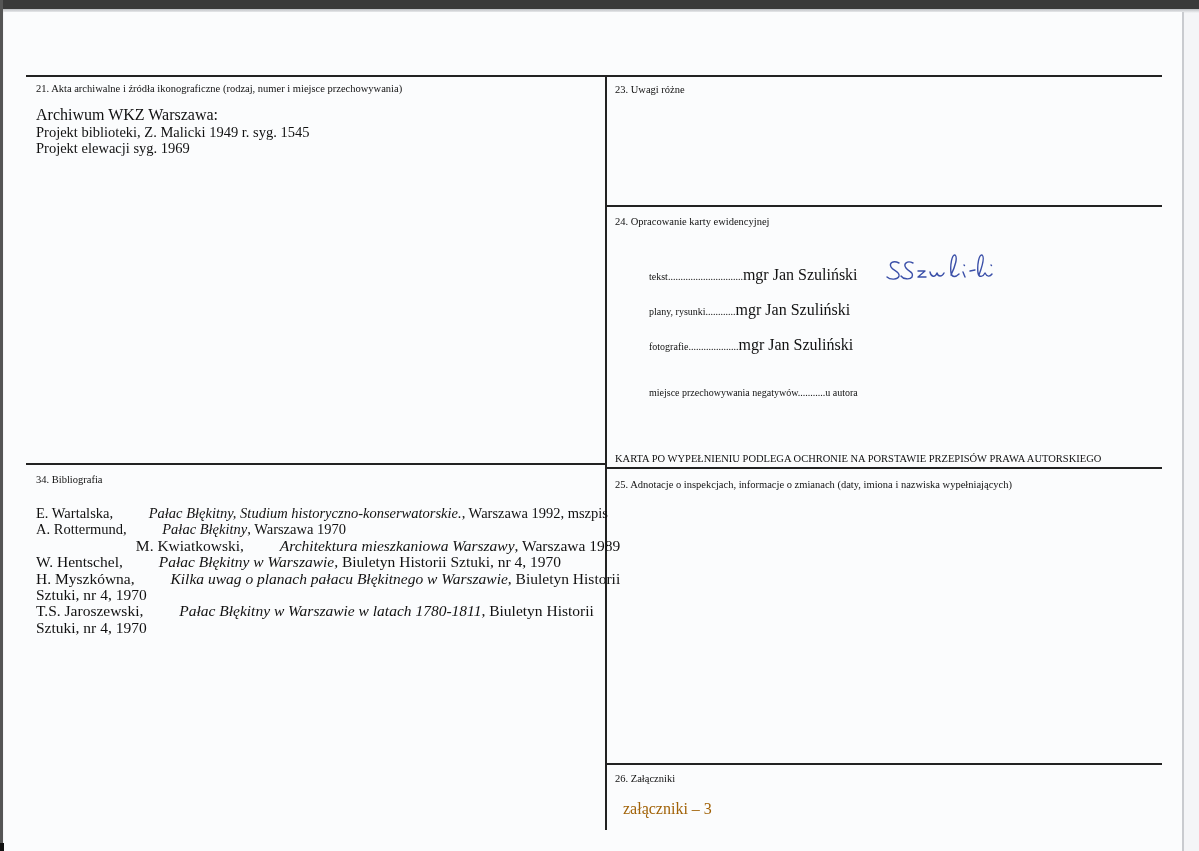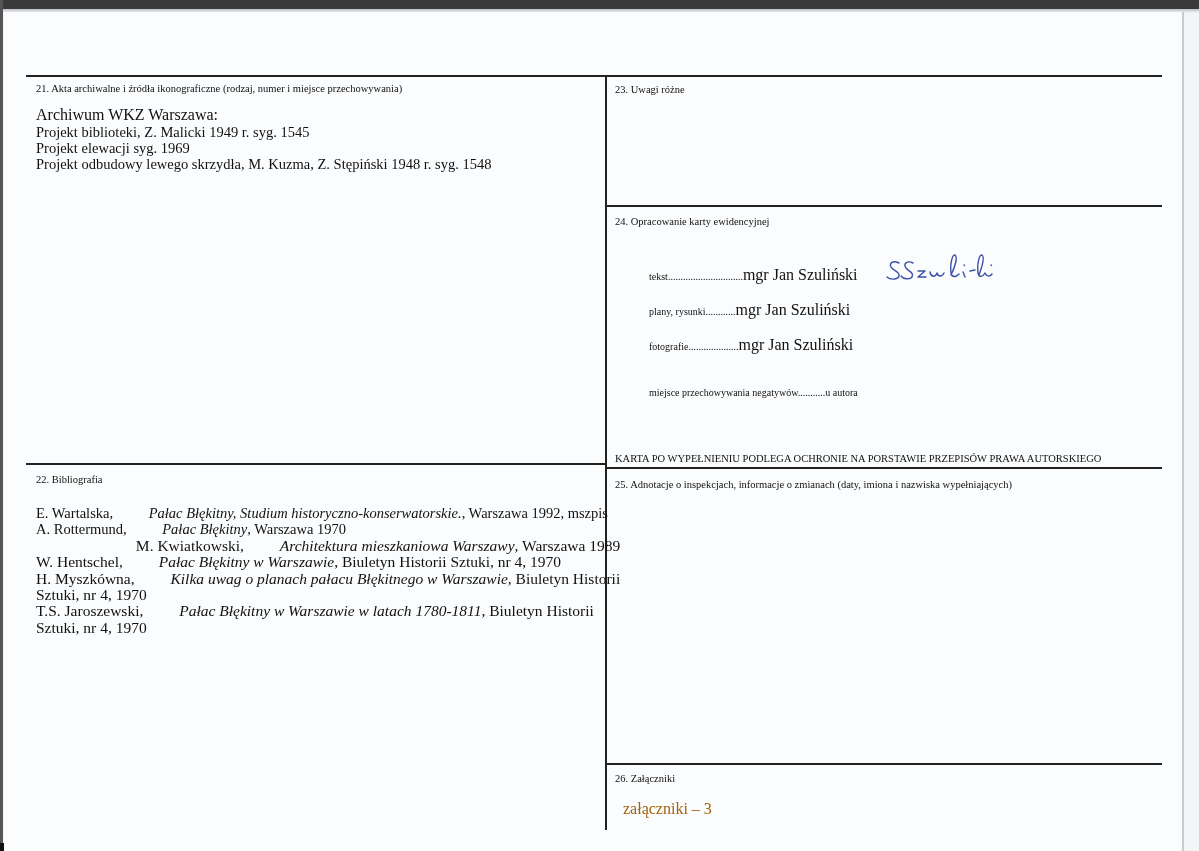--- a/index.html
+++ b/index.html
@@ -54,21 +54,20 @@
 <div class="rule" style="left:606px; top:467px; width:556px;"></div>
 <div class="rule" style="left:606px; top:763px; width:556px;"></div>
 
 <div class="vrule" style="left:605px; top:75px; height:755px;"></div>
 
 <div class="label" style="left:36px; top:83px;">21. Akta archiwalne i  źródła ikonograficzne (rodzaj, numer i miejsce przechowywania)</div>
 <div class="content" style="left:36px; top:106px;">
   <span class="line big" style="line-height:18px;">Archiwum WKZ Warszawa:</span>
   <span class="line">Projekt biblioteki, Z. Malicki 1949 r. syg. 1545</span>
   <span class="line">Projekt elewacji syg. 1969</span>
-  <span class="line">Projekt odbudowy lewego skrzydła, M. Kuzma, Z. Stępiński 1948 r. syg. 1548</span>
 </div>
 
 <div class="label" style="left:615px; top:84px;">23. Uwagi różne</div>
 
 <div class="label" style="left:615px; top:216px;">24. Opracowanie karty ewidencyjnej</div>
 
 <div class="credit-row" style="left:649px; top:266px;">
   <span class="key">tekst</span><span class="dots">..............................</span><span class="val">mgr Jan Szuliński</span>
 </div>
 <div class="credit-row" style="left:649px; top:301px;">
@@ -94,21 +93,21 @@
     </g>
   </svg>
 </div>
 
 <div class="credit-row" style="left:649px; top:382px;">
   <span class="key">miejsce przechowywania negatywów</span><span class="key">...........</span><span class="key">u autora</span>
 </div>
 
 <div class="notice" style="left:615px; top:453px;">KARTA PO WYPEŁNIENIU PODLEGA OCHRONIE NA PORSTAWIE PRZEPISÓW PRAWA AUTORSKIEGO</div>
 
-<div class="label" style="left:36px; top:474px;">22. Bibliografia</div>
+<div class="label" style="left:36px; top:474px;">34. Bibliografia</div>
 <div class="bib" style="left:36px; top:505px;">
   <span class="line"><span>E. Wartalska, </span><i>Pałac Błękitny, Studium historyczno-konserwatorskie.</i><span>, Warszawa 1992, mszpis</span></span>
   <span class="line"><span>A. Rottermund, </span><i>Pałac Błękitny</i><span>, Warszawa 1970</span></span>
   <span class="line" style="font-size:15.5px;text-align:right;"><span>M. Kwiatkowski, </span><i>Architektura mieszkaniowa Warszawy</i><span>, Warszawa 1989</span></span>
   <span class="line" style="font-size:15.5px;"><span>W. Hentschel, </span><i>Pałac Błękitny w Warszawie</i><span>, Biuletyn Historii Sztuki, nr 4, 1970</span></span>
   <span class="line" style="font-size:15.5px;"><span>H. Myszkówna, </span><i>Kilka uwag o planach pałacu Błękitnego w Warszawie</i><span>, Biuletyn Historii</span></span>
   <span class="line" style="font-size:15.5px;">Sztuki, nr 4, 1970</span>
   <span class="line" style="font-size:15.5px;"><span>T.S. Jaroszewski, </span><i>Pałac Błękitny w Warszawie w latach 1780-1811</i><span>, Biuletyn Historii</span></span>
   <span class="line" style="font-size:15.5px;">Sztuki, nr 4, 1970</span>
 </div>

